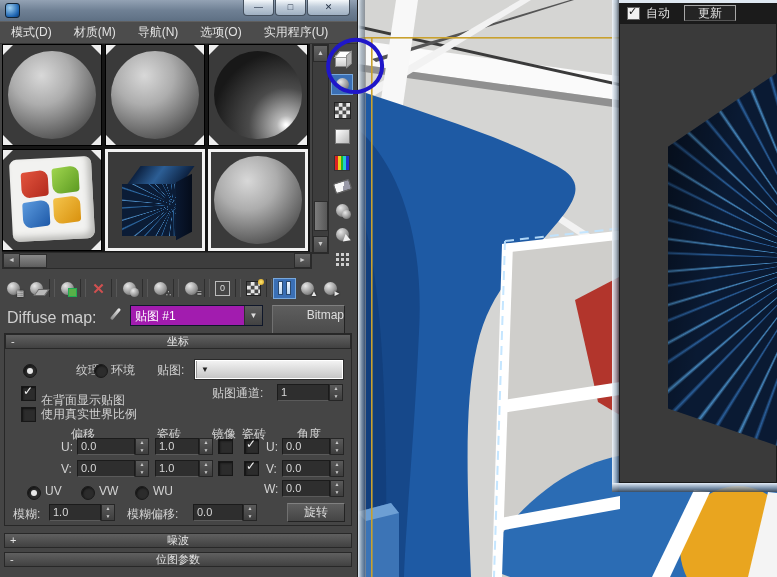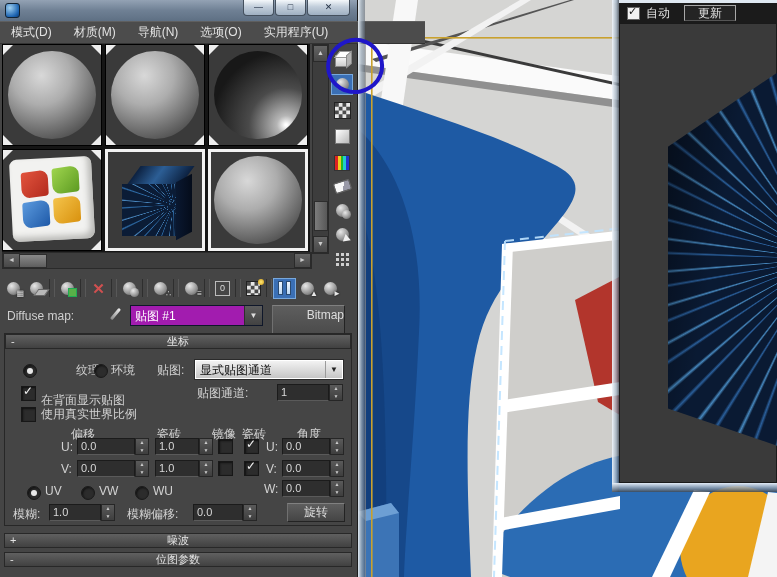--- a/index.html
+++ b/index.html
@@ -16,21 +16,21 @@
        background:linear-gradient(#93a2b4,#6f8094 50%,#5e7084);display:flex;align-items:center;}
   #appicon{width:13px;height:13px;margin:0 6px 0 5px;border-radius:3px;
        background:radial-gradient(circle at 30% 30%,#9fd0f0,#1c63b0 70%,#0c3a70);
        border:1px solid #123;}
   #title{font-size:12px;color:#fff;text-shadow:0 0 3px #e8f2ff,0 1px 2px rgba(0,0,0,.5);}
   #winbtns{position:absolute;right:7px;top:0;display:flex;}
   .wbtn{width:29px;height:15px;margin-left:1px;border:1px solid #44505e;border-top:none;
        border-radius:0 0 4px 4px;background:linear-gradient(#f4f8fb,#c2cedb 45%,#9fb0c2);
        color:#253246;font-size:9px;line-height:14px;text-align:center;cursor:pointer;}
   .wbtn.close{width:41px;}
-  #menubar{position:absolute;left:0;top:21px;width:425px;height:21px;background:#4c4c4c;
+  #menubar{position:absolute;left:0;top:21px;width:357px;height:21px;background:#4c4c4c;
        border-top:1px solid #5f5f5f;border-bottom:1px solid #333;display:flex;align-items:center;}
   .menu-item{font-size:12px;color:#e2e2e2;padding:0 11px;cursor:default;}
   
   #samples{position:absolute;left:2px;top:44px;width:308px;height:208px;background:#151515;}
   .slot{position:absolute;width:100px;height:102px;background:#3a3a3a;border:1px solid #000;box-sizing:border-box;}
   .slot.framed{border:3px solid #f2f2f2;}
   .tri{position:absolute;width:0;height:0;}
   .tri.tl{left:0;top:0;border-top:10px solid #eee;border-right:10px solid transparent;}
   .tri.tr{right:0;top:0;border-top:10px solid #eee;border-left:10px solid transparent;}
   .tri.bl{left:0;bottom:0;border-bottom:10px solid #eee;border-right:10px solid transparent;}
@@ -92,21 +92,21 @@
   .plq{position:absolute;right:1px;bottom:3px;width:9px;height:5px;background:#b8b8b8;transform:skewX(-35deg);border:1px solid #666;}
   .ball.sm{width:9px;height:9px;position:absolute;right:2px;bottom:2px;}
   .idsq{width:13px;height:13px;border:1px solid #bbb;color:#ddd;font-size:9px;line-height:13px;text-align:center;}
   .bulb{position:absolute;right:1px;top:1px;width:6px;height:6px;border-radius:50%;background:radial-gradient(#ffe878,#d09a10);}
   .bars2{display:flex;gap:3px;}
   .bars2 i{display:block;width:3px;height:12px;background:linear-gradient(#f2f8ff,#bcd8f4);border:1px solid #2a4a70;}
   .ovl{position:absolute;font-size:8px;color:#e8e8e8;right:1px;bottom:1px;line-height:1;text-shadow:0 0 2px #000;}
   .cursor-tri{position:absolute;right:2px;bottom:2px;width:0;height:0;border-left:7px solid #f0f0f0;border-top:4px solid transparent;border-bottom:4px solid transparent;transform:rotate(20deg);}
   
   #diffrow{position:absolute;left:0;top:302px;width:357px;height:27px;}
-  #difflabel{position:absolute;left:7px;top:7px;font-size:12px;color:#cfcfcf;}
+  #difflabel{position:absolute;left:7px;top:7px;font-size:16px;color:#cfcfcf;}
   .dropper{position:absolute;left:106px;top:3px;width:18px;height:18px;cursor:pointer;}
   .dropper i{position:absolute;left:8px;top:2px;display:block;width:3px;height:14px;background:linear-gradient(#eee,#888);transform:rotate(40deg);border-radius:2px;}
   .combo{position:absolute;display:flex;background:#a21caf;border:1px solid #0f172a;box-sizing:border-box;}
   #mapcombo{left:130px;top:3px;width:133px;height:21px;}
   .combo .ctext{flex:1;font-size:12px;color:#fff;padding:2px 4px;white-space:nowrap;overflow:hidden;}
   .combo .carr{width:17px;background:linear-gradient(#5c5c5c,#424242);border-left:1px solid #2e2e2e;
        color:#ddd;font-size:8px;text-align:center;line-height:19px;cursor:pointer;}
   .pbtn{position:absolute;background:linear-gradient(#5e5e5e,#454545);border:1px solid #232323;
        border-top-color:#808080;border-left-color:#707070;color:#ddd;font-size:12px;text-align:center;cursor:pointer;box-sizing:border-box;}
   #bitmapbtn{left:272px;top:3px;width:73px;height:38px;line-height:19px;text-align:right;}
@@ -384,29 +384,28 @@
         <span class="pm">-</span>
         <span>坐标</span>
       </div>
 
       <div class="radio on" style="left:18px;top:30px;"></div>
       <div class="lbl" style="left:35px;top:28px;margin-left:36px;">纹理</div>
       <div class="radio" style="left:89px;top:30px;"></div>
       <div class="lbl" style="left:106px;top:28px;">环境</div>
       <div class="lbl" style="left:152px;top:28px;">贴图:</div>
       <div class="lightcombo" style="left:190px;top:26px;width:148px;height:19px;">
-        <span class="ctext">显式贴图通道</span>
         <span class="carr">▼</span>
       </div>
 
       <div class="cb" style="left:16px;top:52px;">
           <span>✓</span>
         </div>
       <div class="lbl" style="left:36px;top:58px;">在背面显示贴图</div>
-      <div class="lbl" style="left:192px;top:51px;">贴图通道:</div>
+      <div class="lbl" style="left:207px;top:51px;">贴图通道:</div>
       <div class="spin" style="left:272px;top:50px;width:66px;">
         <span class="fld">1</span>
         <span class="ud">
             <b>▲</b>
             <b>▼</b>
           </span>
       </div>
 
       <div class="cb" style="left:16px;top:73px;"></div>
       <div class="lbl" style="left:36px;top:72px;">使用真实世界比例</div>

